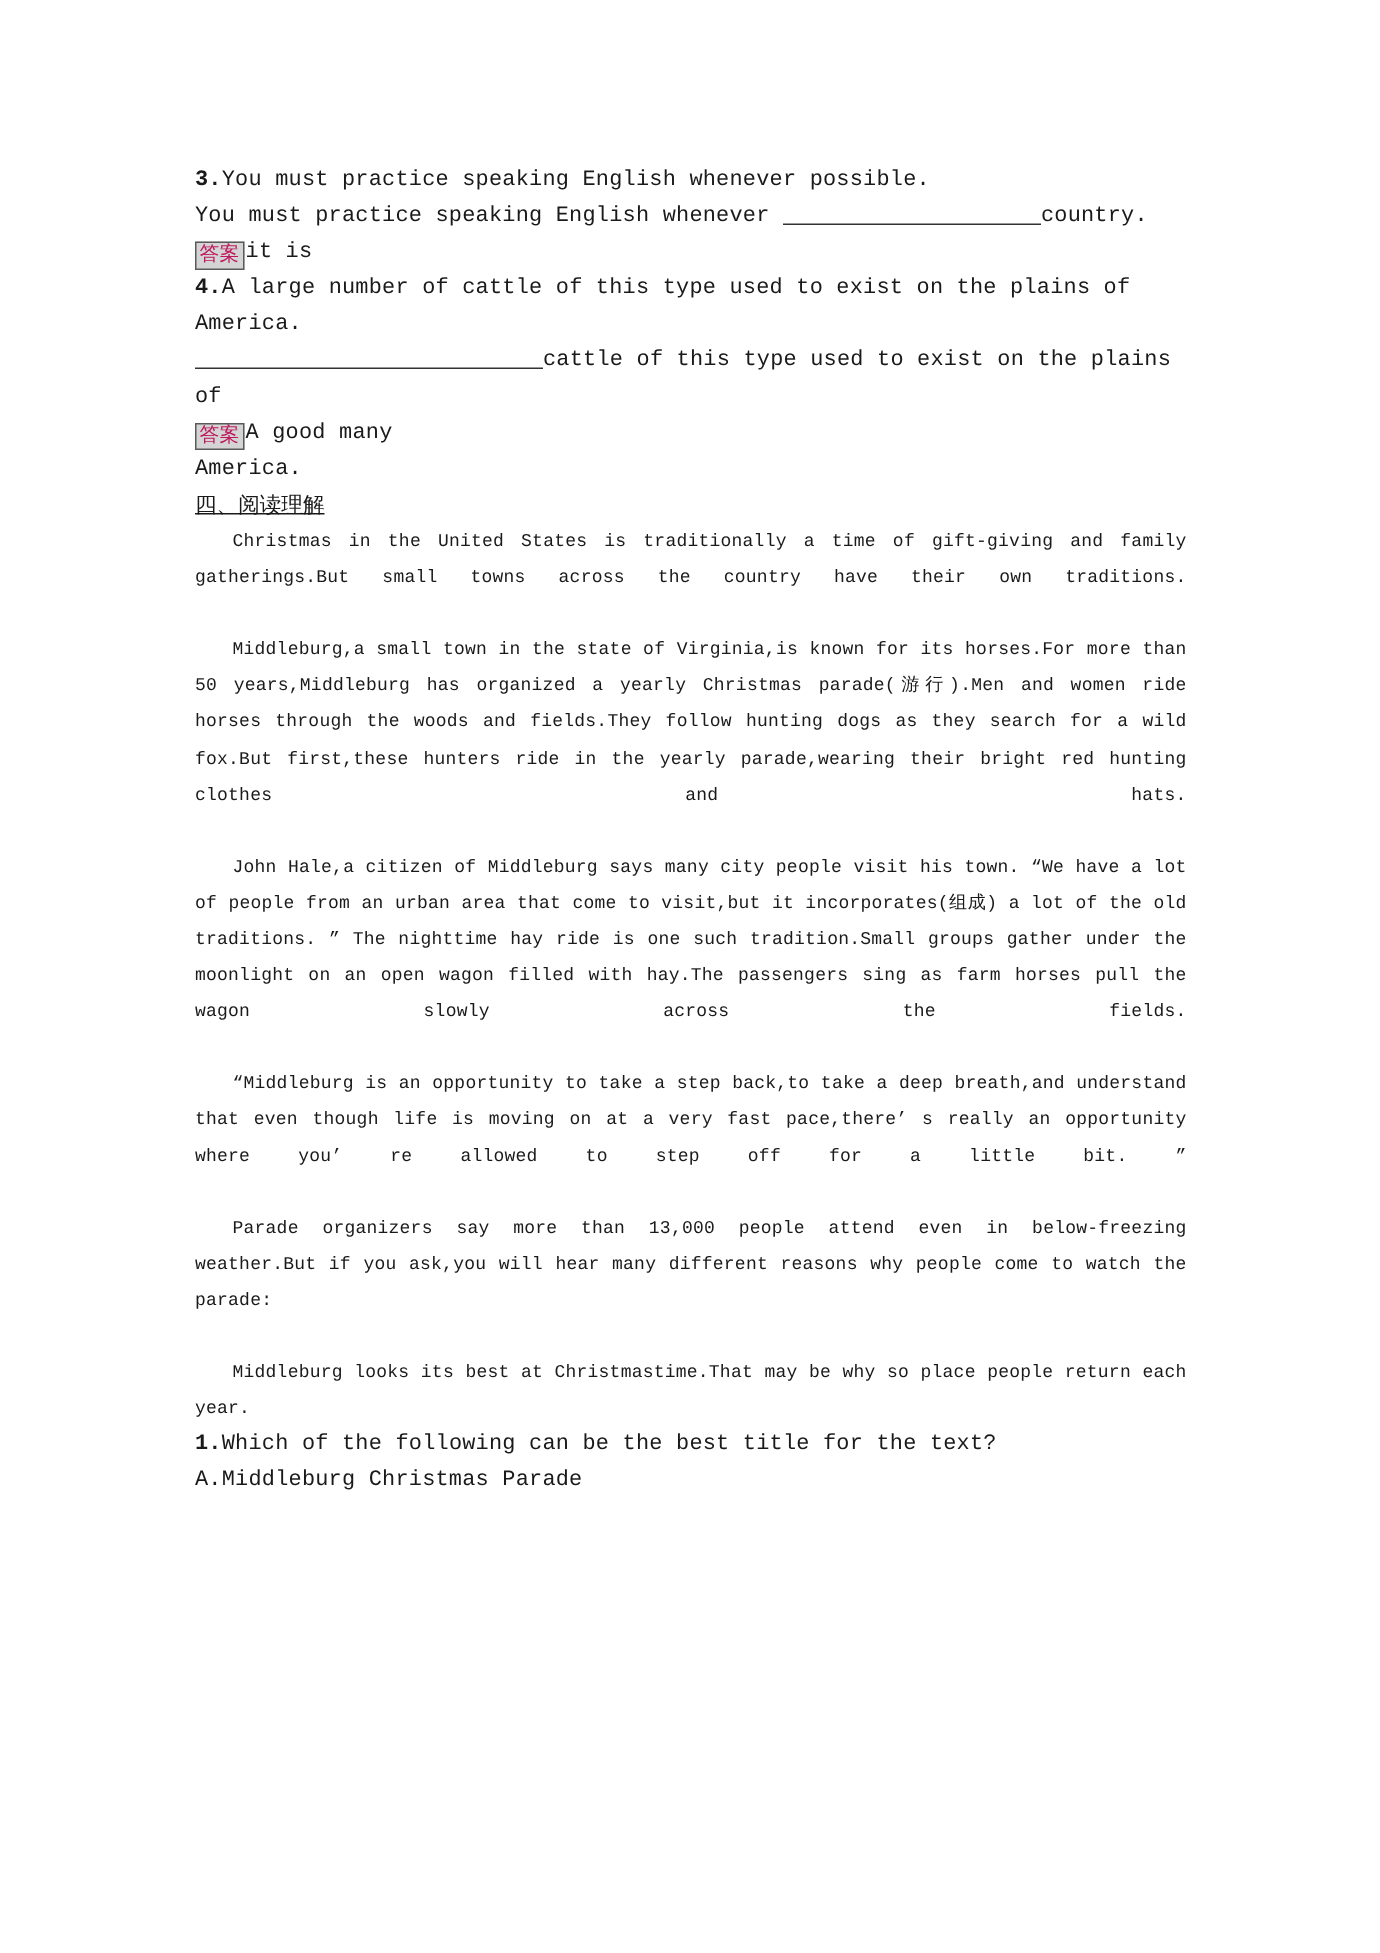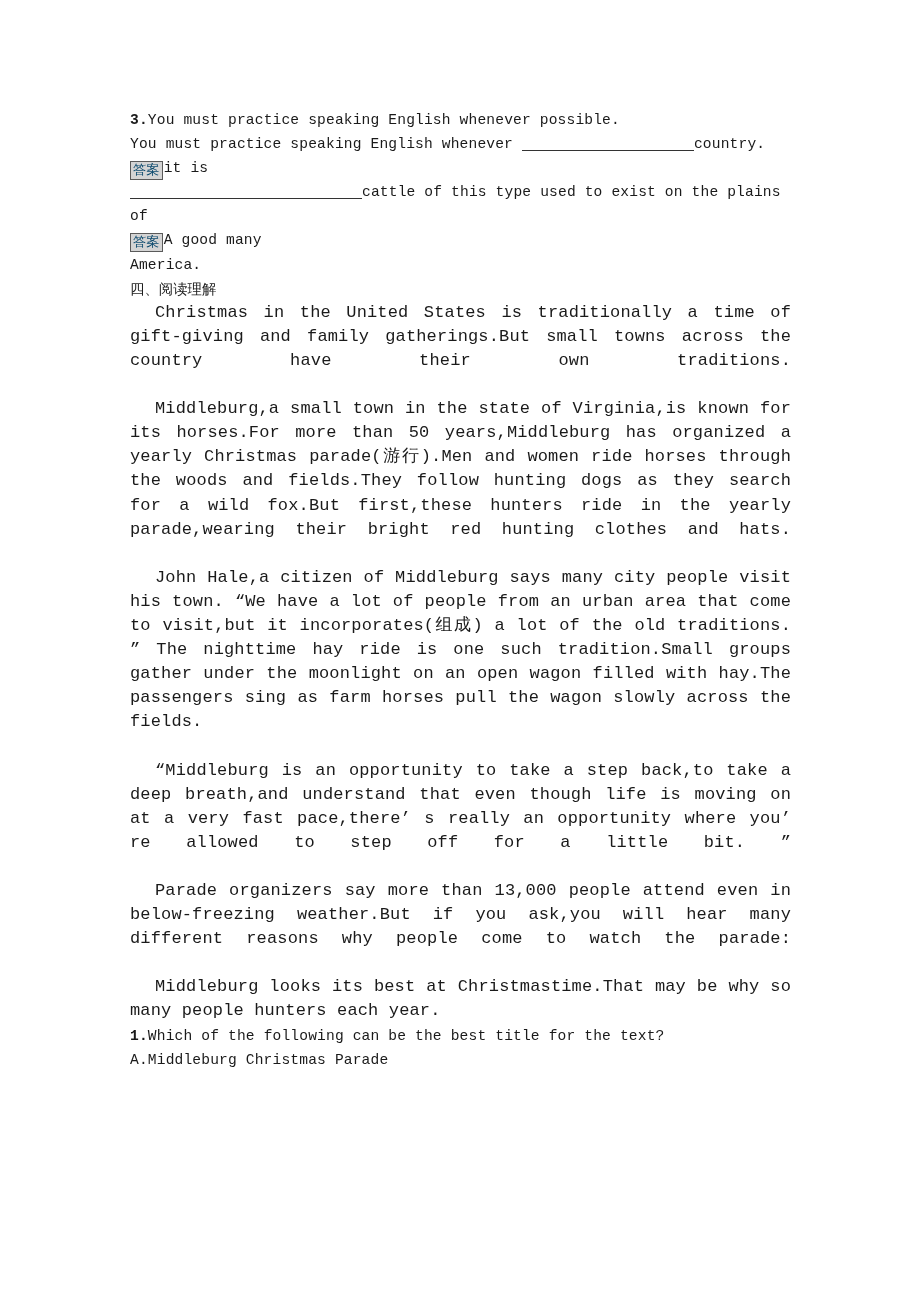--- a/index.html
+++ b/index.html
@@ -25,21 +25,21 @@
 
   .line {
     font-size: 14.6px;
     line-height: 24.1px;
     letter-spacing: 0.15px;
     white-space: pre-wrap;
   }
 
   
   .para {
-    font-size: 17px;
+    font-size: 12px;
     line-height: 24.1px;
     letter-spacing: 0.15px;
     text-align: justify;
     text-justify: inter-word;
     margin: 0;
     text-indent: 0;
   }
   .para.indent { text-indent: 25px; }
   .para:after {
     content: "";
@@ -48,38 +48,39 @@
   }
   .para.last:after { content: none; }
 
   .num {
     font-weight: bold;
   }
 
   .cn {
     font-family: "DejaVu Sans", "Liberation Sans", sans-serif;
     font-size: 14.2px;
+    text-decoration: underline;
   }
 
   .sec-head {
     font-family: "DejaVu Sans", "Liberation Sans", sans-serif;
     font-size: 14.4px;
     line-height: 24.1px;
   }
 
   
   .tag {
     display: inline-block;
     font-family: "DejaVu Sans", "Liberation Sans", sans-serif;
     font-size: 13.2px;
     line-height: 1.12;
     padding: 1px 2px 1px 2px;
     background: #d4d4d4;
     border: 1px solid #5a5a5a;
-    color: #0c4a6e;
+    color: #be185d;
     vertical-align: -2px;
     margin-right: 1px;
   }
 
   
   .blank {
     display: inline-block;
     border-bottom: 1px solid #333;
     vertical-align: -3px;
     height: 13px;
@@ -91,33 +92,34 @@
 <body>
 
 <div id="page">
 
   <div class="line"><span class="num">3.</span><span>You must practice speaking English whenever possible.</span></div>
 
   <div class="line"><span>You must practice speaking English whenever </span><span class="blank blank-long"></span><span>country.</span></div>
 
   <div class="line"><span class="tag">答案</span><span>it is</span></div>
 
+  <div class="line"><span class="num">4.</span><span>A large number of cattle of this type used to exist on the plains of America.</span></div>
 
   <div class="line"><span class="blank blank-long2"></span><span>cattle of this type used to exist on the plains of</span></div>
 
   <div class="line"><span class="tag">答案</span><span>A good many</span></div>
 
   <div class="line">America.</div>
 
   <div class="sec-head cn">四、阅读理解</div>
 
   <p class="para indent">Christmas in the United States is traditionally a time of gift-giving and family gatherings.But small towns across the country have their own traditions.</p>
   <p class="para indent">Middleburg,a small town in the state of Virginia,is known for its horses.For more than 50 years,Middleburg has organized a yearly Christmas parade(游行).Men and women ride horses through the woods and fields.They follow hunting dogs as they search for a wild fox.But first,these hunters ride in the yearly parade,wearing their bright red hunting clothes and hats.</p>
   <p class="para indent">John Hale,a citizen of Middleburg says many city people visit his town. “We have a lot of people from an urban area that come to visit,but it incorporates(组成) a lot of the old traditions. ” The nighttime hay ride is one such tradition.Small groups gather under the moonlight on an open wagon filled with hay.The passengers sing as farm horses pull the wagon slowly across the fields.</p>
   <p class="para indent">“Middleburg is an opportunity to take a step back,to take a deep breath,and understand that even though life is moving on at a very fast pace,there’ s really an opportunity where you’ re allowed to step off for a little bit. ”</p>
   <p class="para indent">Parade organizers say more than 13,000 people attend even in below-freezing weather.But if you ask,you will hear many different reasons why people come to watch the parade:</p>
-  <p class="para indent last">Middleburg looks its best at Christmastime.That may be why so many people hunters each year.</p>
+  <p class="para indent last">Middleburg looks its best at Christmastime.That may be why so place people return each year.</p>
 
   <div class="line"><span class="num">1.</span><span>Which of the following can be the best title for the text?</span></div>
 
   <div class="line">A.Middleburg Christmas Parade</div>
 
 </div>
 
 </body></html>

